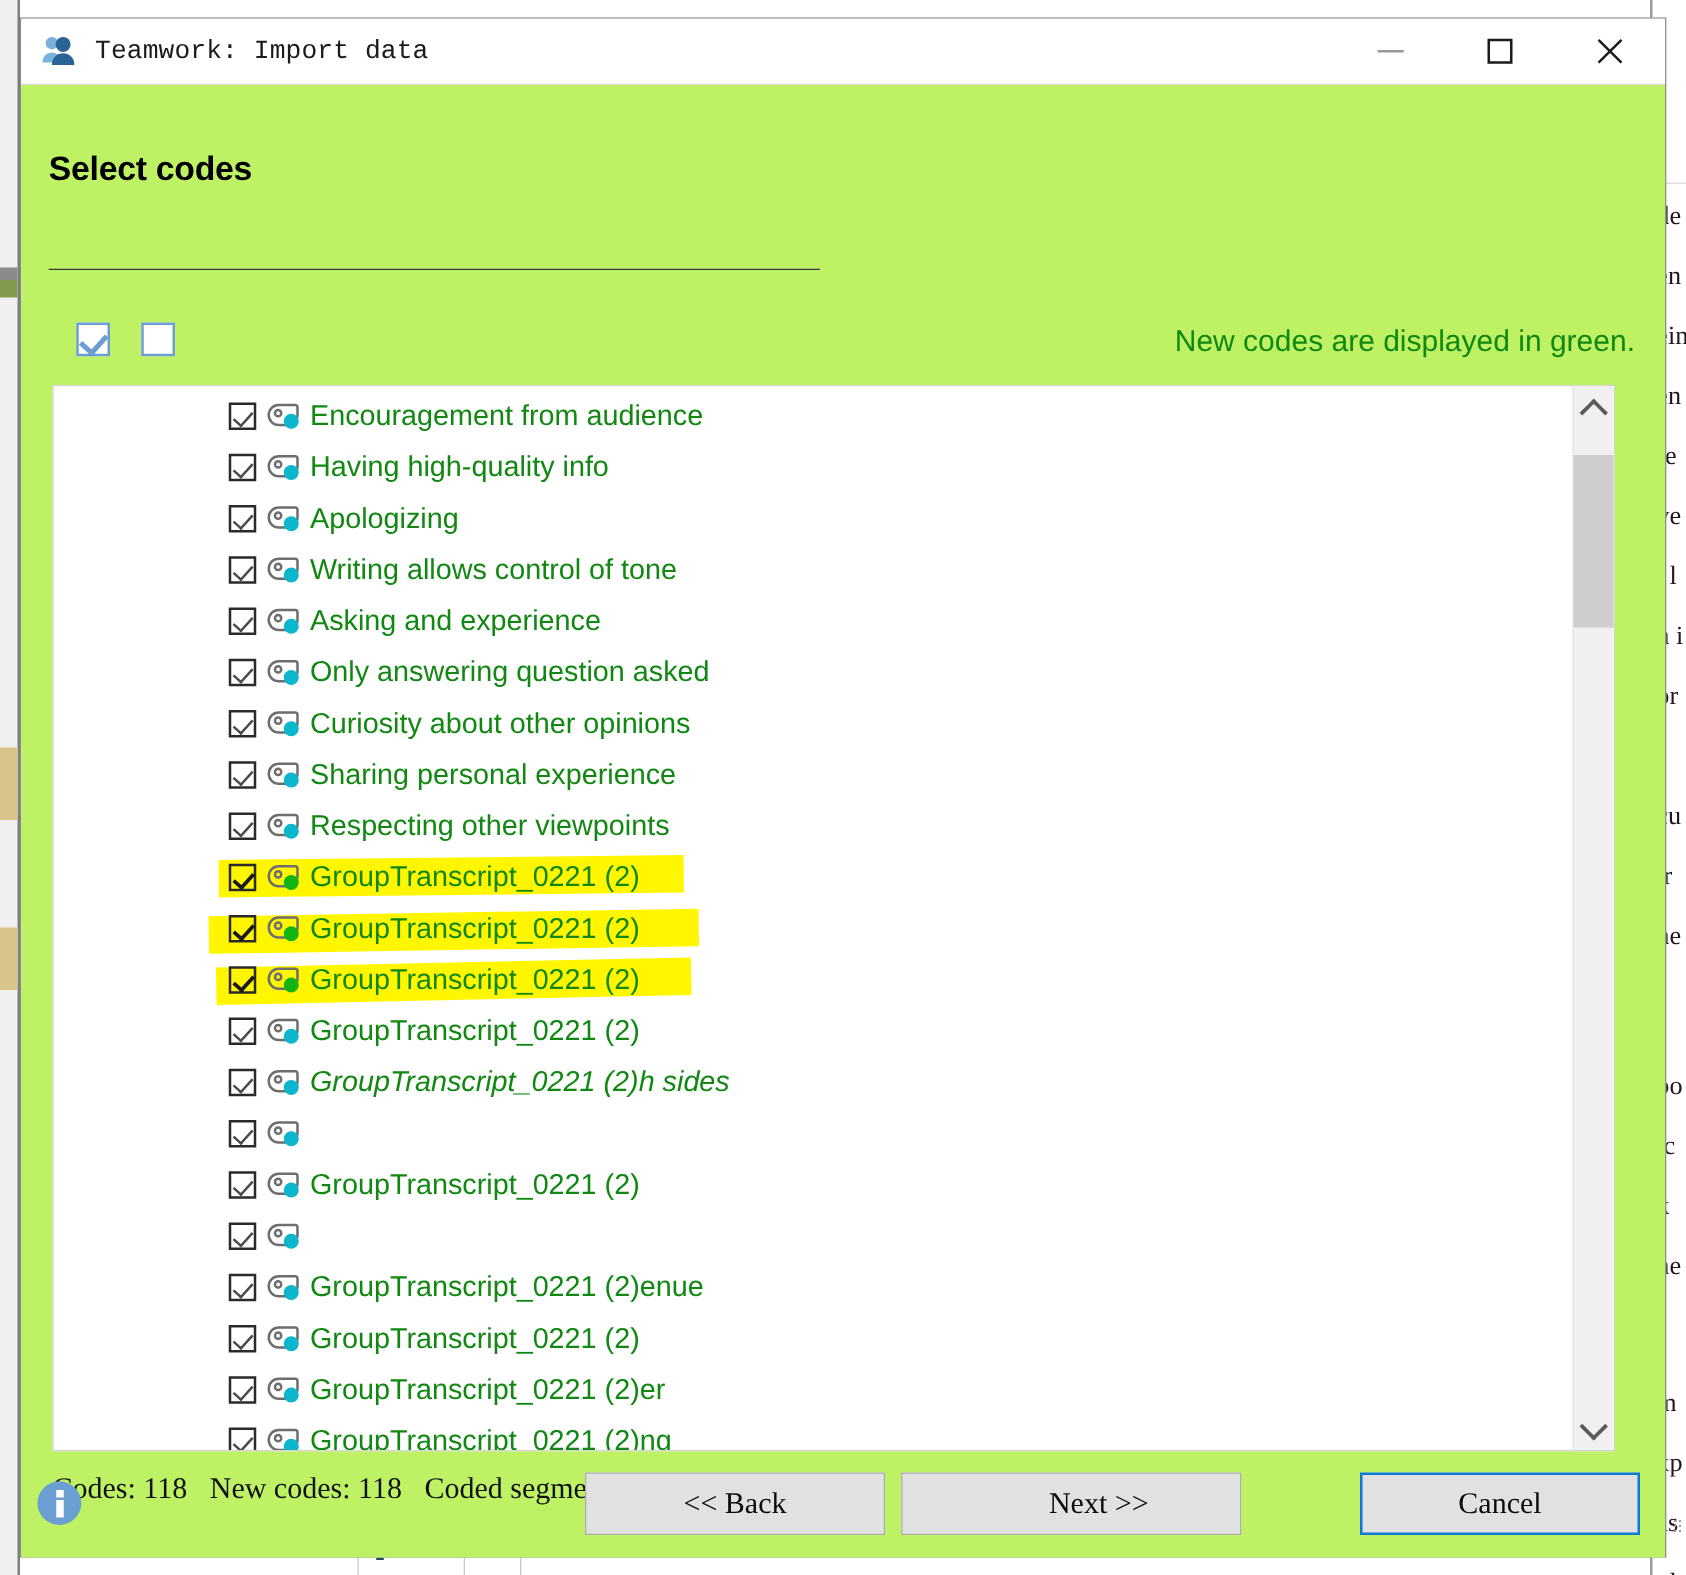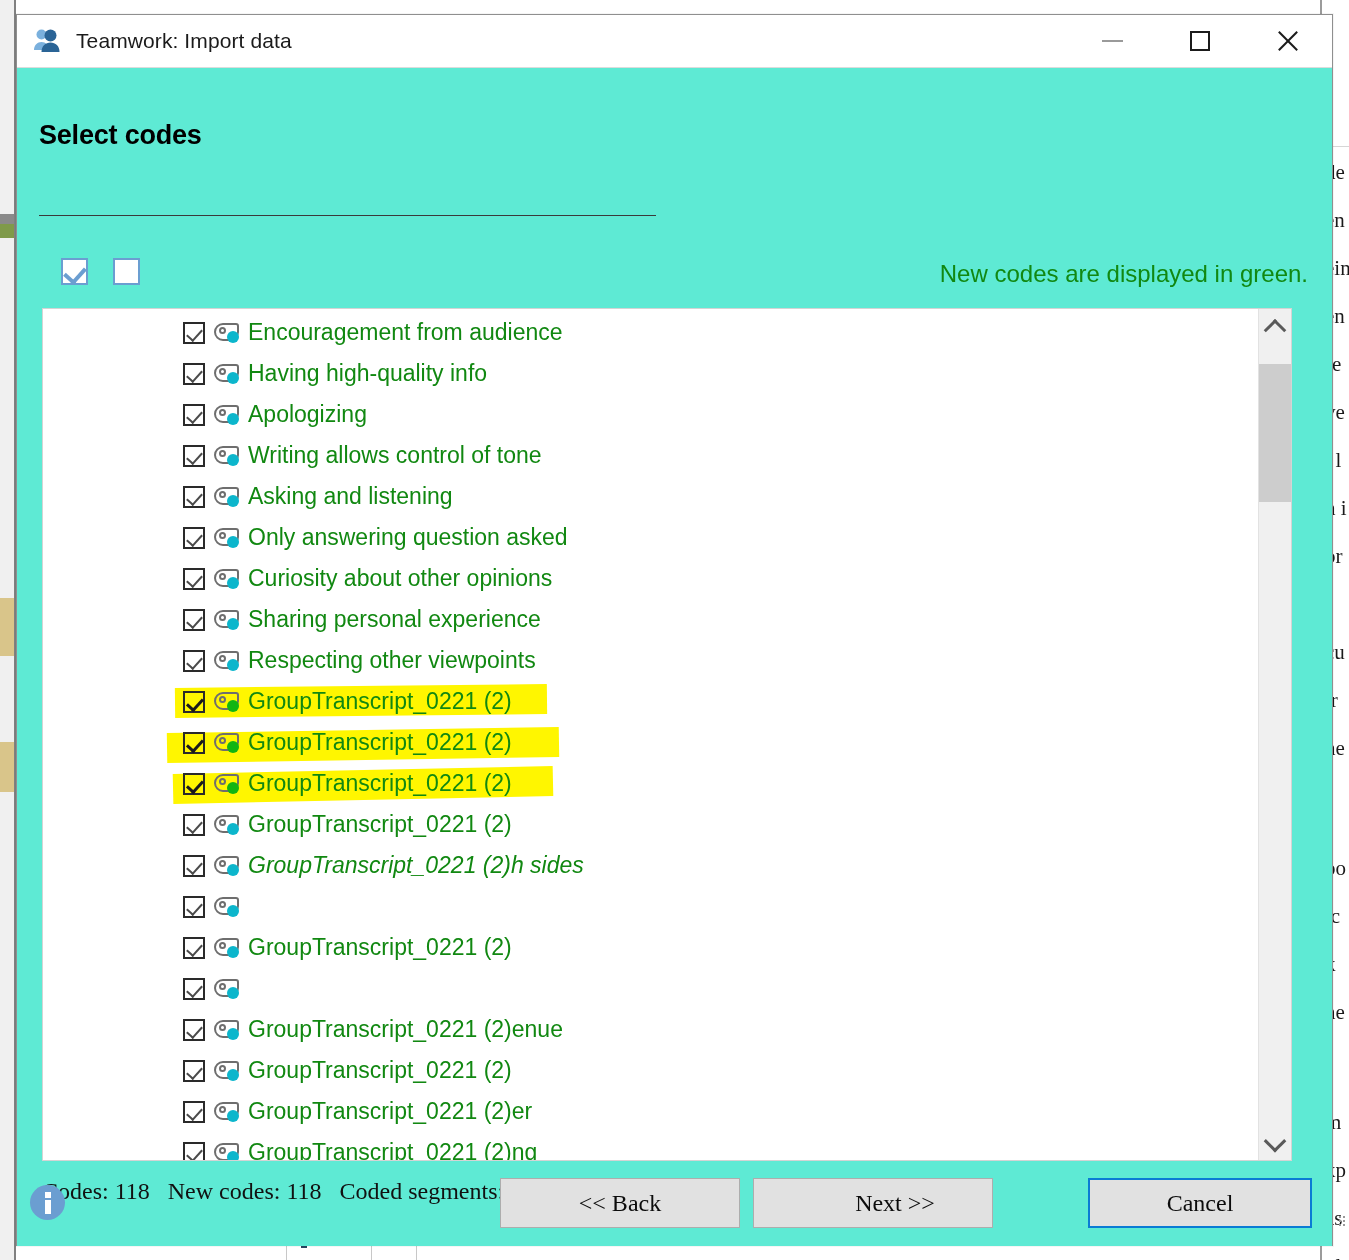--- a/index.html
+++ b/index.html
@@ -119,21 +119,21 @@
   .title-icon {
     width: 30px; height: 30px;
     margin-left: 16px;
     flex: 0 0 auto;
     position: relative;
   }
   .title-text {
     margin-left: 13px;
     font-size: 21px;
     color: #1b1b1b;
-    font-family: Liberation Sans, sans-serif;
+    font-family: Liberation Mono, monospace;
     letter-spacing: 0.1px;
   }
   .win-btns {
     margin-left: auto;
     display: flex;
     height: 100%;
   }
   .win-btn {
     width: 88px;
     height: 100%;
@@ -159,21 +159,21 @@
     width: 26px; height: 2px;
     background: #1b1b1b;
   }
   .glyph-close:before { transform: rotate(45deg); }
   .glyph-close:after  { transform: rotate(-45deg); }
 
   
   .content {
     position: relative;
     height: calc(100% - 52px);
-    background: #5eead4;
+    background: #bef264;
   }
   .page-title {
     position: absolute;
     left: 22px; top: 52px;
     font-size: 27px;
     font-weight: bold;
     color: #000000;
     font-family: "Liberation Sans", sans-serif;
     letter-spacing: -0.2px;
   }
@@ -392,21 +392,21 @@
     box-sizing: border-box;
     font-size: 24px;
     color: #0c0c0c;
     font-family: "Liberation Serif", serif;
     display: flex;
     align-items: center;
     justify-content: center;
     cursor: pointer;
   }
   .btn.back   { width: 240px; margin-right: 13px; }
-  .btn.next   { width: 240px; padding-left: 44px; }
+  .btn.next   { width: 272px; padding-left: 44px; }
   .btn.cancel {
     width: 224px;
     margin-left: 95px;
     margin-right: 20px;
     background: #e1e1e1;
     border: 2px solid #0a7bd4;
   }
 </style>
 </head>
 <body>
@@ -528,21 +528,21 @@
             </div>
             <div class="row-label" style="color: rgb(17, 136, 17);">Writing allows control of tone</div>
           </div>
           <div class="row">
             <div class="item-cb"></div>
             <div class="code-icon">
               <span class="tag"></span>
               <span class="hole"></span>
               <span class="dot"></span>
             </div>
-            <div class="row-label" style="color: rgb(17, 136, 17);">Asking and listening</div>
+            <div class="row-label" style="color: rgb(17, 136, 17);">Asking and experience</div>
           </div>
           <div class="row">
             <div class="item-cb"></div>
             <div class="code-icon">
               <span class="tag"></span>
               <span class="hole"></span>
               <span class="dot"></span>
             </div>
             <div class="row-label" style="color: rgb(17, 136, 17);">Only answering question asked</div>
           </div>

